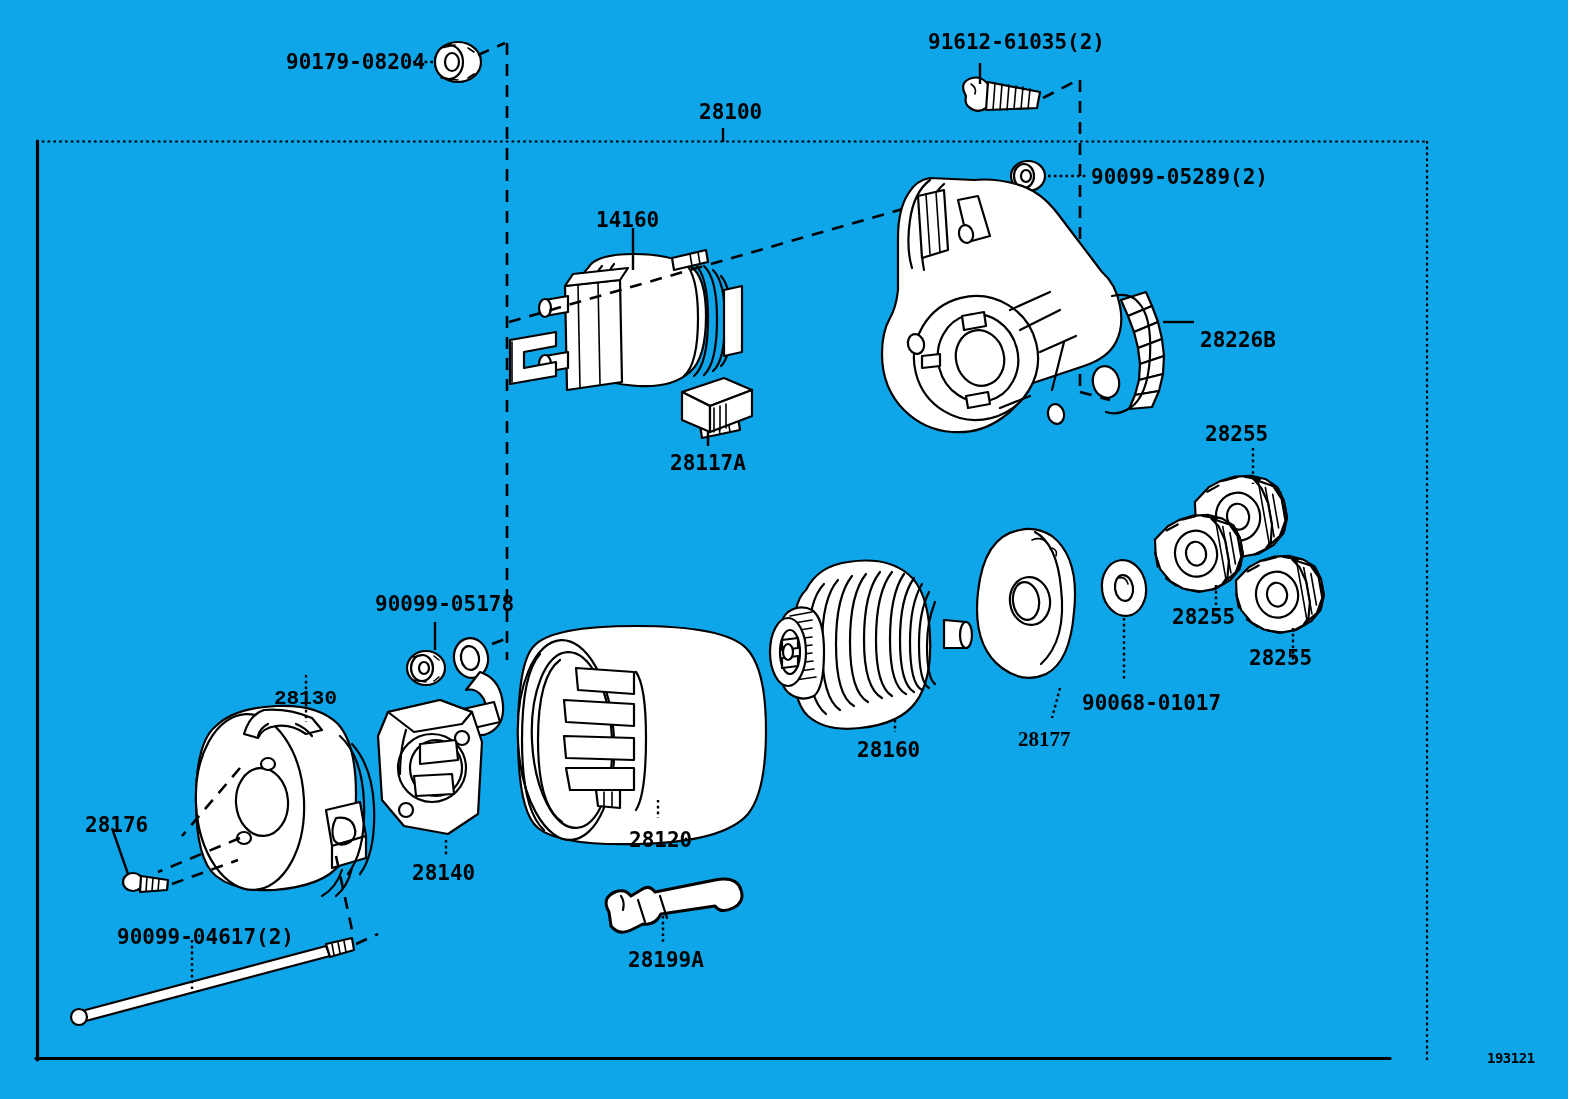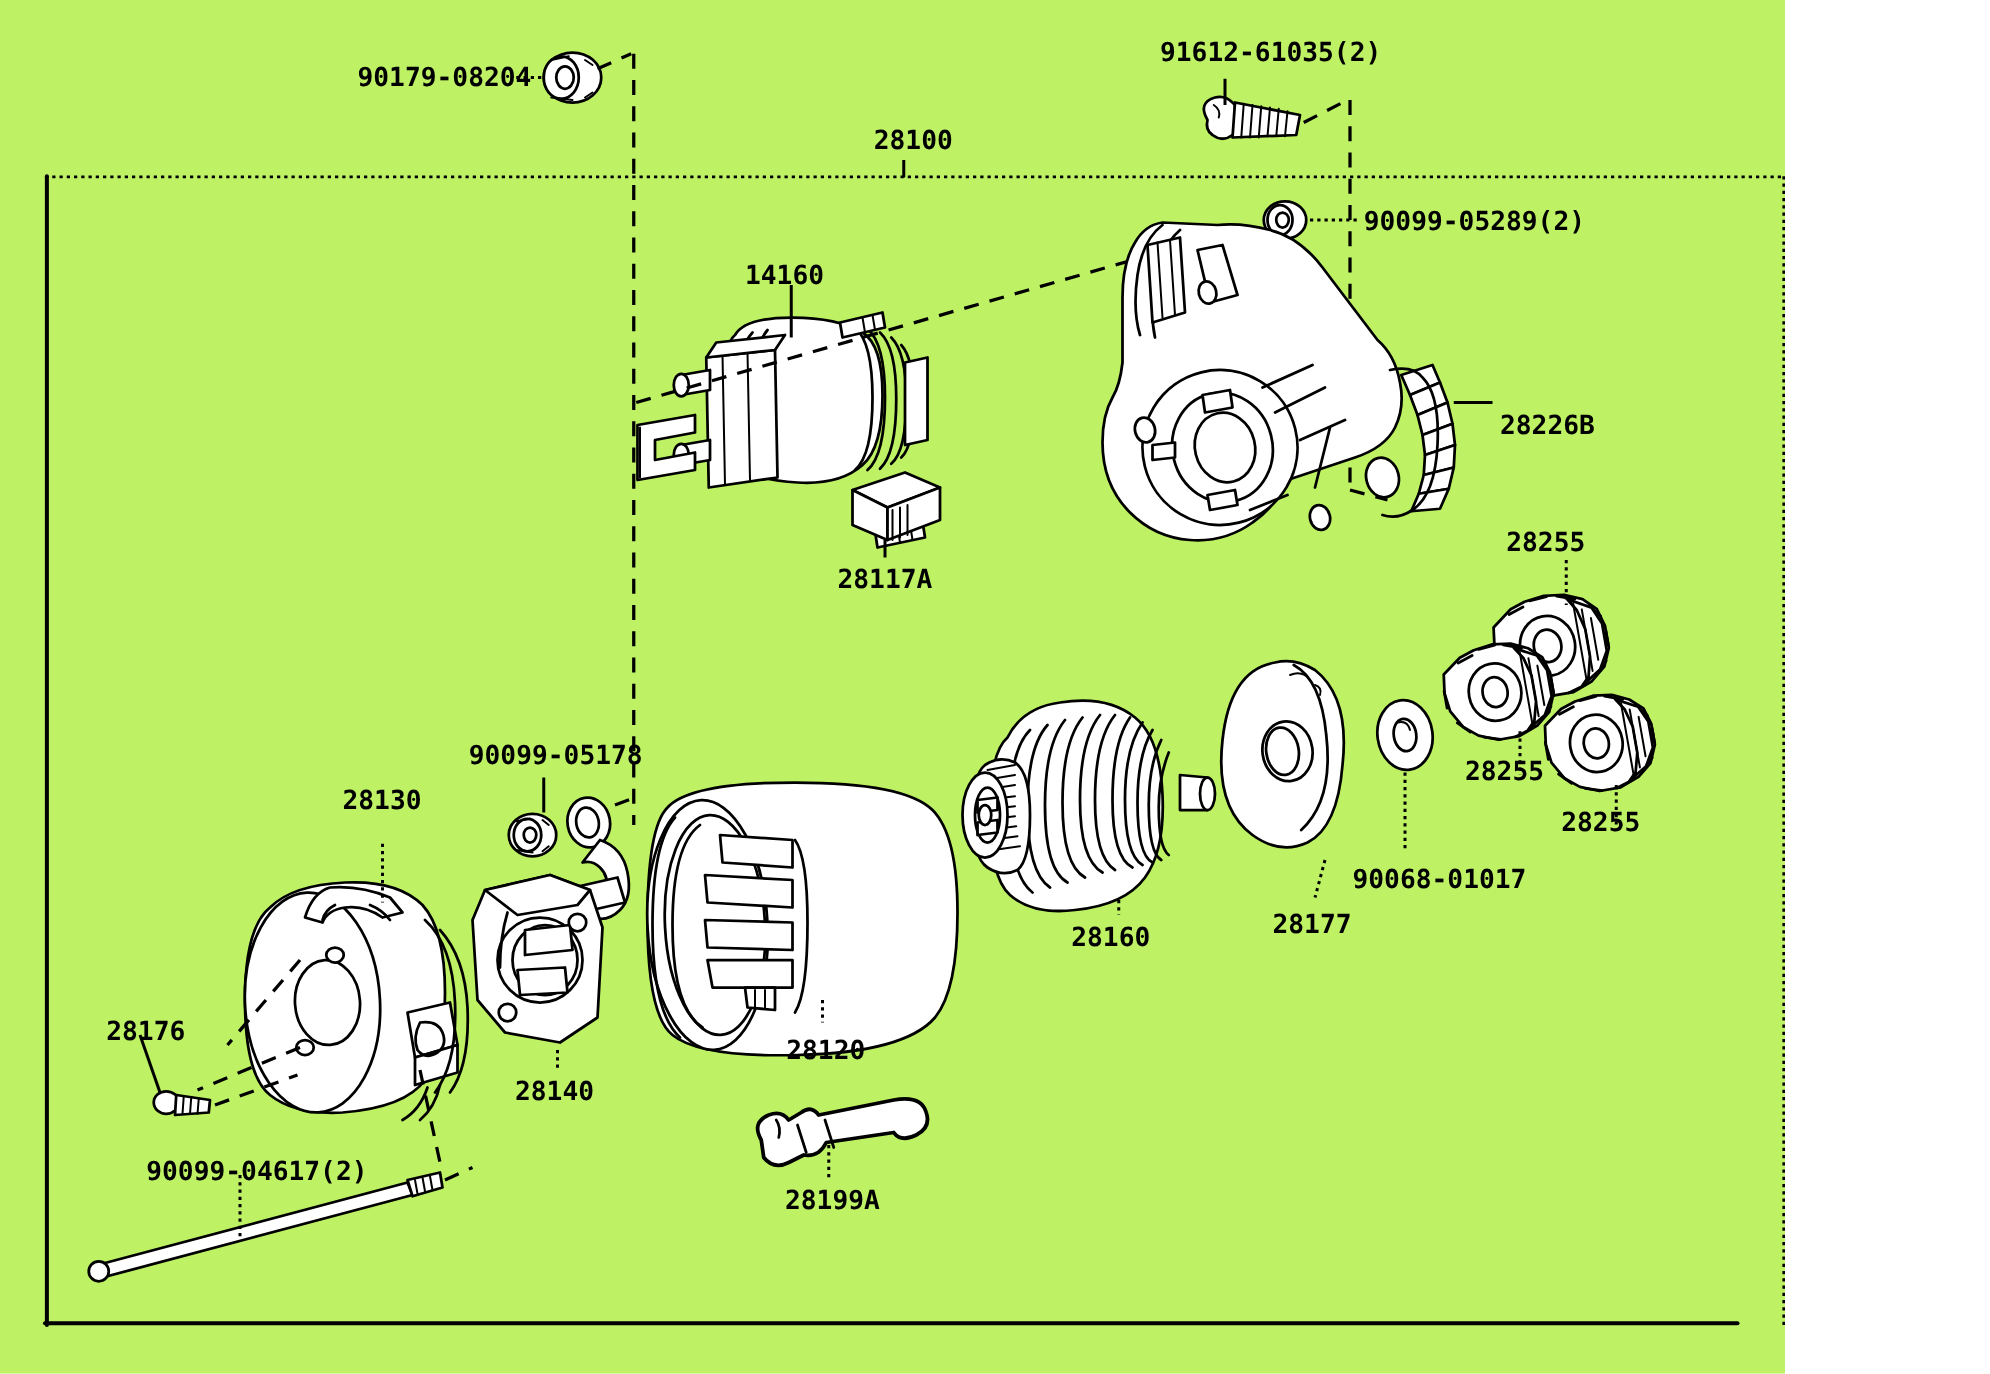--- a/index.html
+++ b/index.html
@@ -5,23 +5,23 @@
   html, body {
     margin: 0;
     padding: 0;
     background: #ffffff;
   }
   body {
     font-family: "DejaVu Sans Mono", monospace;
   }
   #sheet {
     position: relative;
-    width: 1428px;
+    width: 1568px;
     height: 1099px;
-    background: #bef264;
+    background: #0ea5e9;
     overflow: hidden;
   }
   #art {
     position: absolute;
     left: 0;
     top: 0;
     width: 1592px;
     height: 1099px;
   }
   .lbl {
@@ -379,24 +379,24 @@
   <div class="lbl lbl-20" style="left:928px; top:32px;">91612-61035(2)</div>
   <div class="lbl lbl-20" style="left:699px; top:102px;">28100</div>
   <div class="lbl lbl-20" style="left:1091px; top:167px;">90099-05289(2)</div>
   <div class="lbl lbl-20" style="left:596px; top:210px;">14160</div>
   <div class="lbl lbl-20" style="left:1200px; top:330px;">28226B</div>
   <div class="lbl lbl-20" style="left:670px; top:453px;">28117A</div>
   <div class="lbl lbl-20" style="left:1205px; top:424px;">28255</div>
   <div class="lbl lbl-20" style="left:1172px; top:607px;">28255</div>
   <div class="lbl lbl-20" style="left:1249px; top:648px;">28255</div>
   <div class="lbl lbl-20" style="left:1082px; top:693px;">90068-01017</div>
-  <div class="lbl lbl-20" style="left:1018px; top:729px;">28177</div>
+  <div class="lbl lbl-20" style="left:1018px; top:729px;font-family:Liberation Serif, serif;">28177</div>
   <div class="lbl lbl-20" style="left:857px; top:740px;">28160</div>
   <div class="lbl lbl-20" style="left:375px; top:594px;">90099-05178</div>
-  <div class="lbl lbl-20" style="left:274px; top:630px;">28130</div>
+  <div class="lbl lbl-20" style="left:274px; top:688px;font-family:Liberation Mono, monospace;">28130</div>
   <div class="lbl lbl-20" style="left:629px; top:830px;">28120</div>
   <div class="lbl lbl-20" style="left:412px; top:863px;">28140</div>
   <div class="lbl lbl-20" style="left:85px;  top:815px;">28176</div>
   <div class="lbl lbl-20" style="left:117px; top:927px;">90099-04617(2)</div>
   <div class="lbl lbl-20" style="left:628px; top:950px;">28199A</div>
 
   <div class="lbl lbl-sheet" style="left:1487px; top:1051px;">193121</div>
 
 </div>
 

